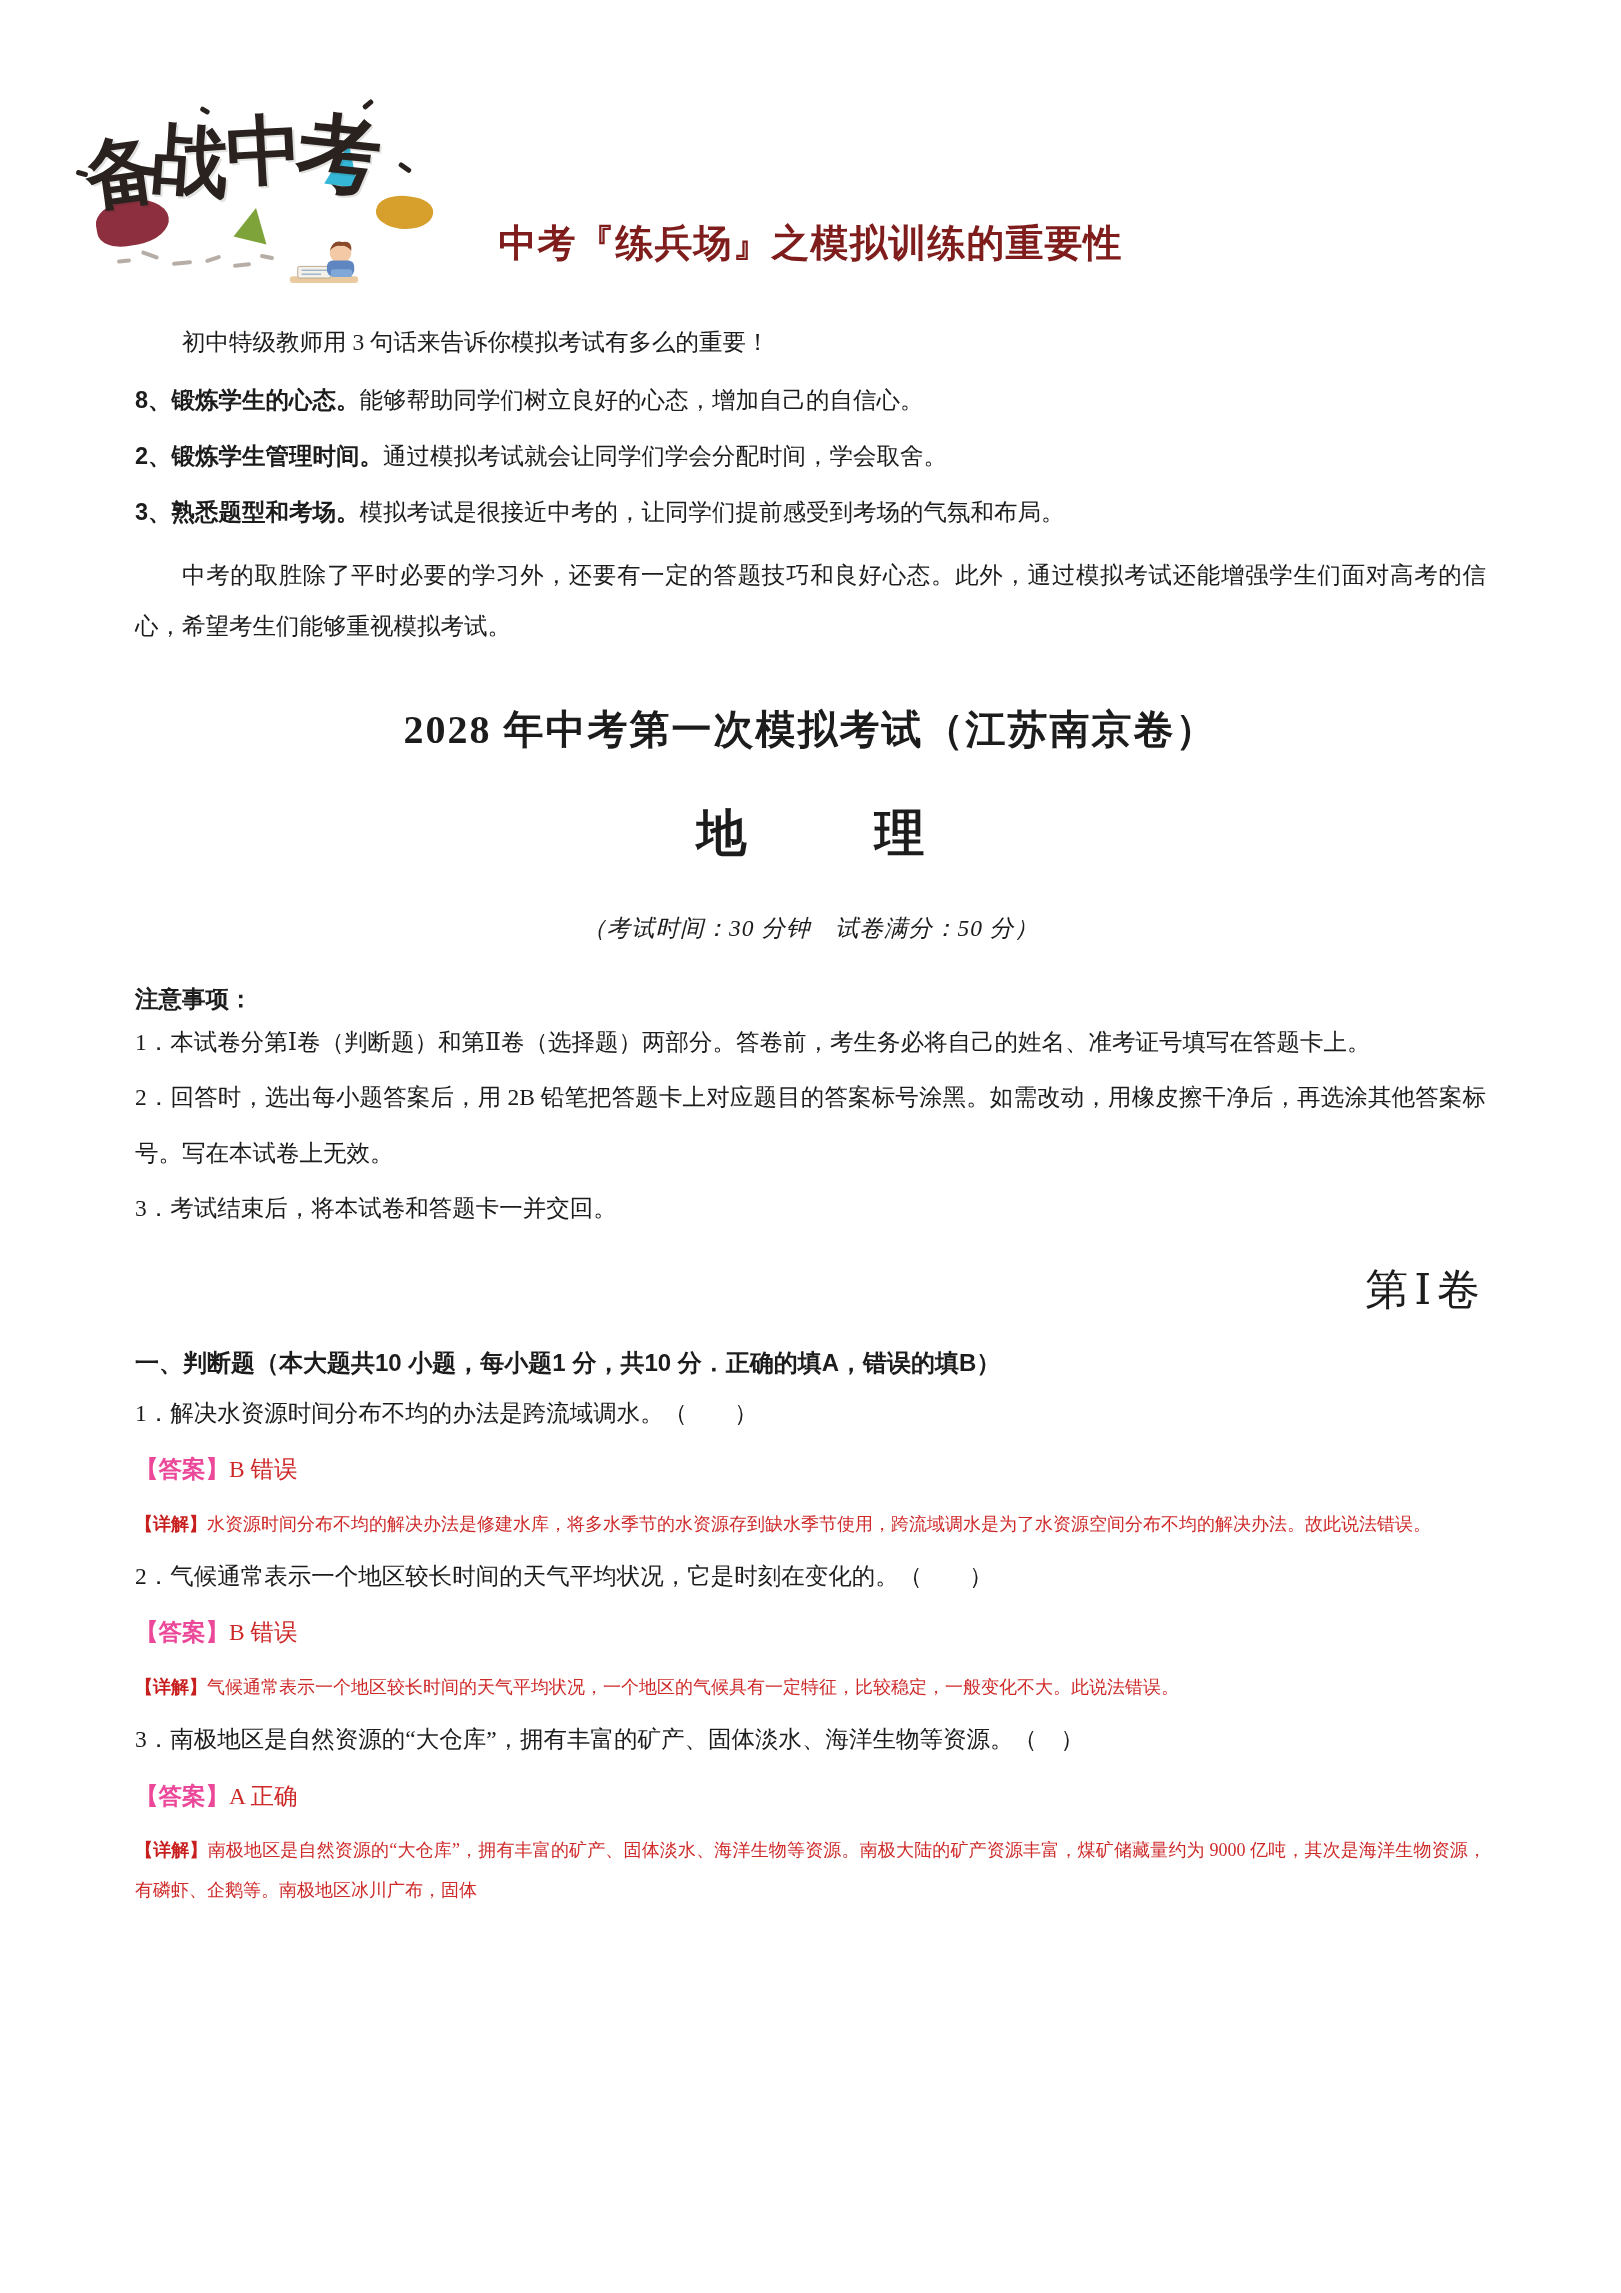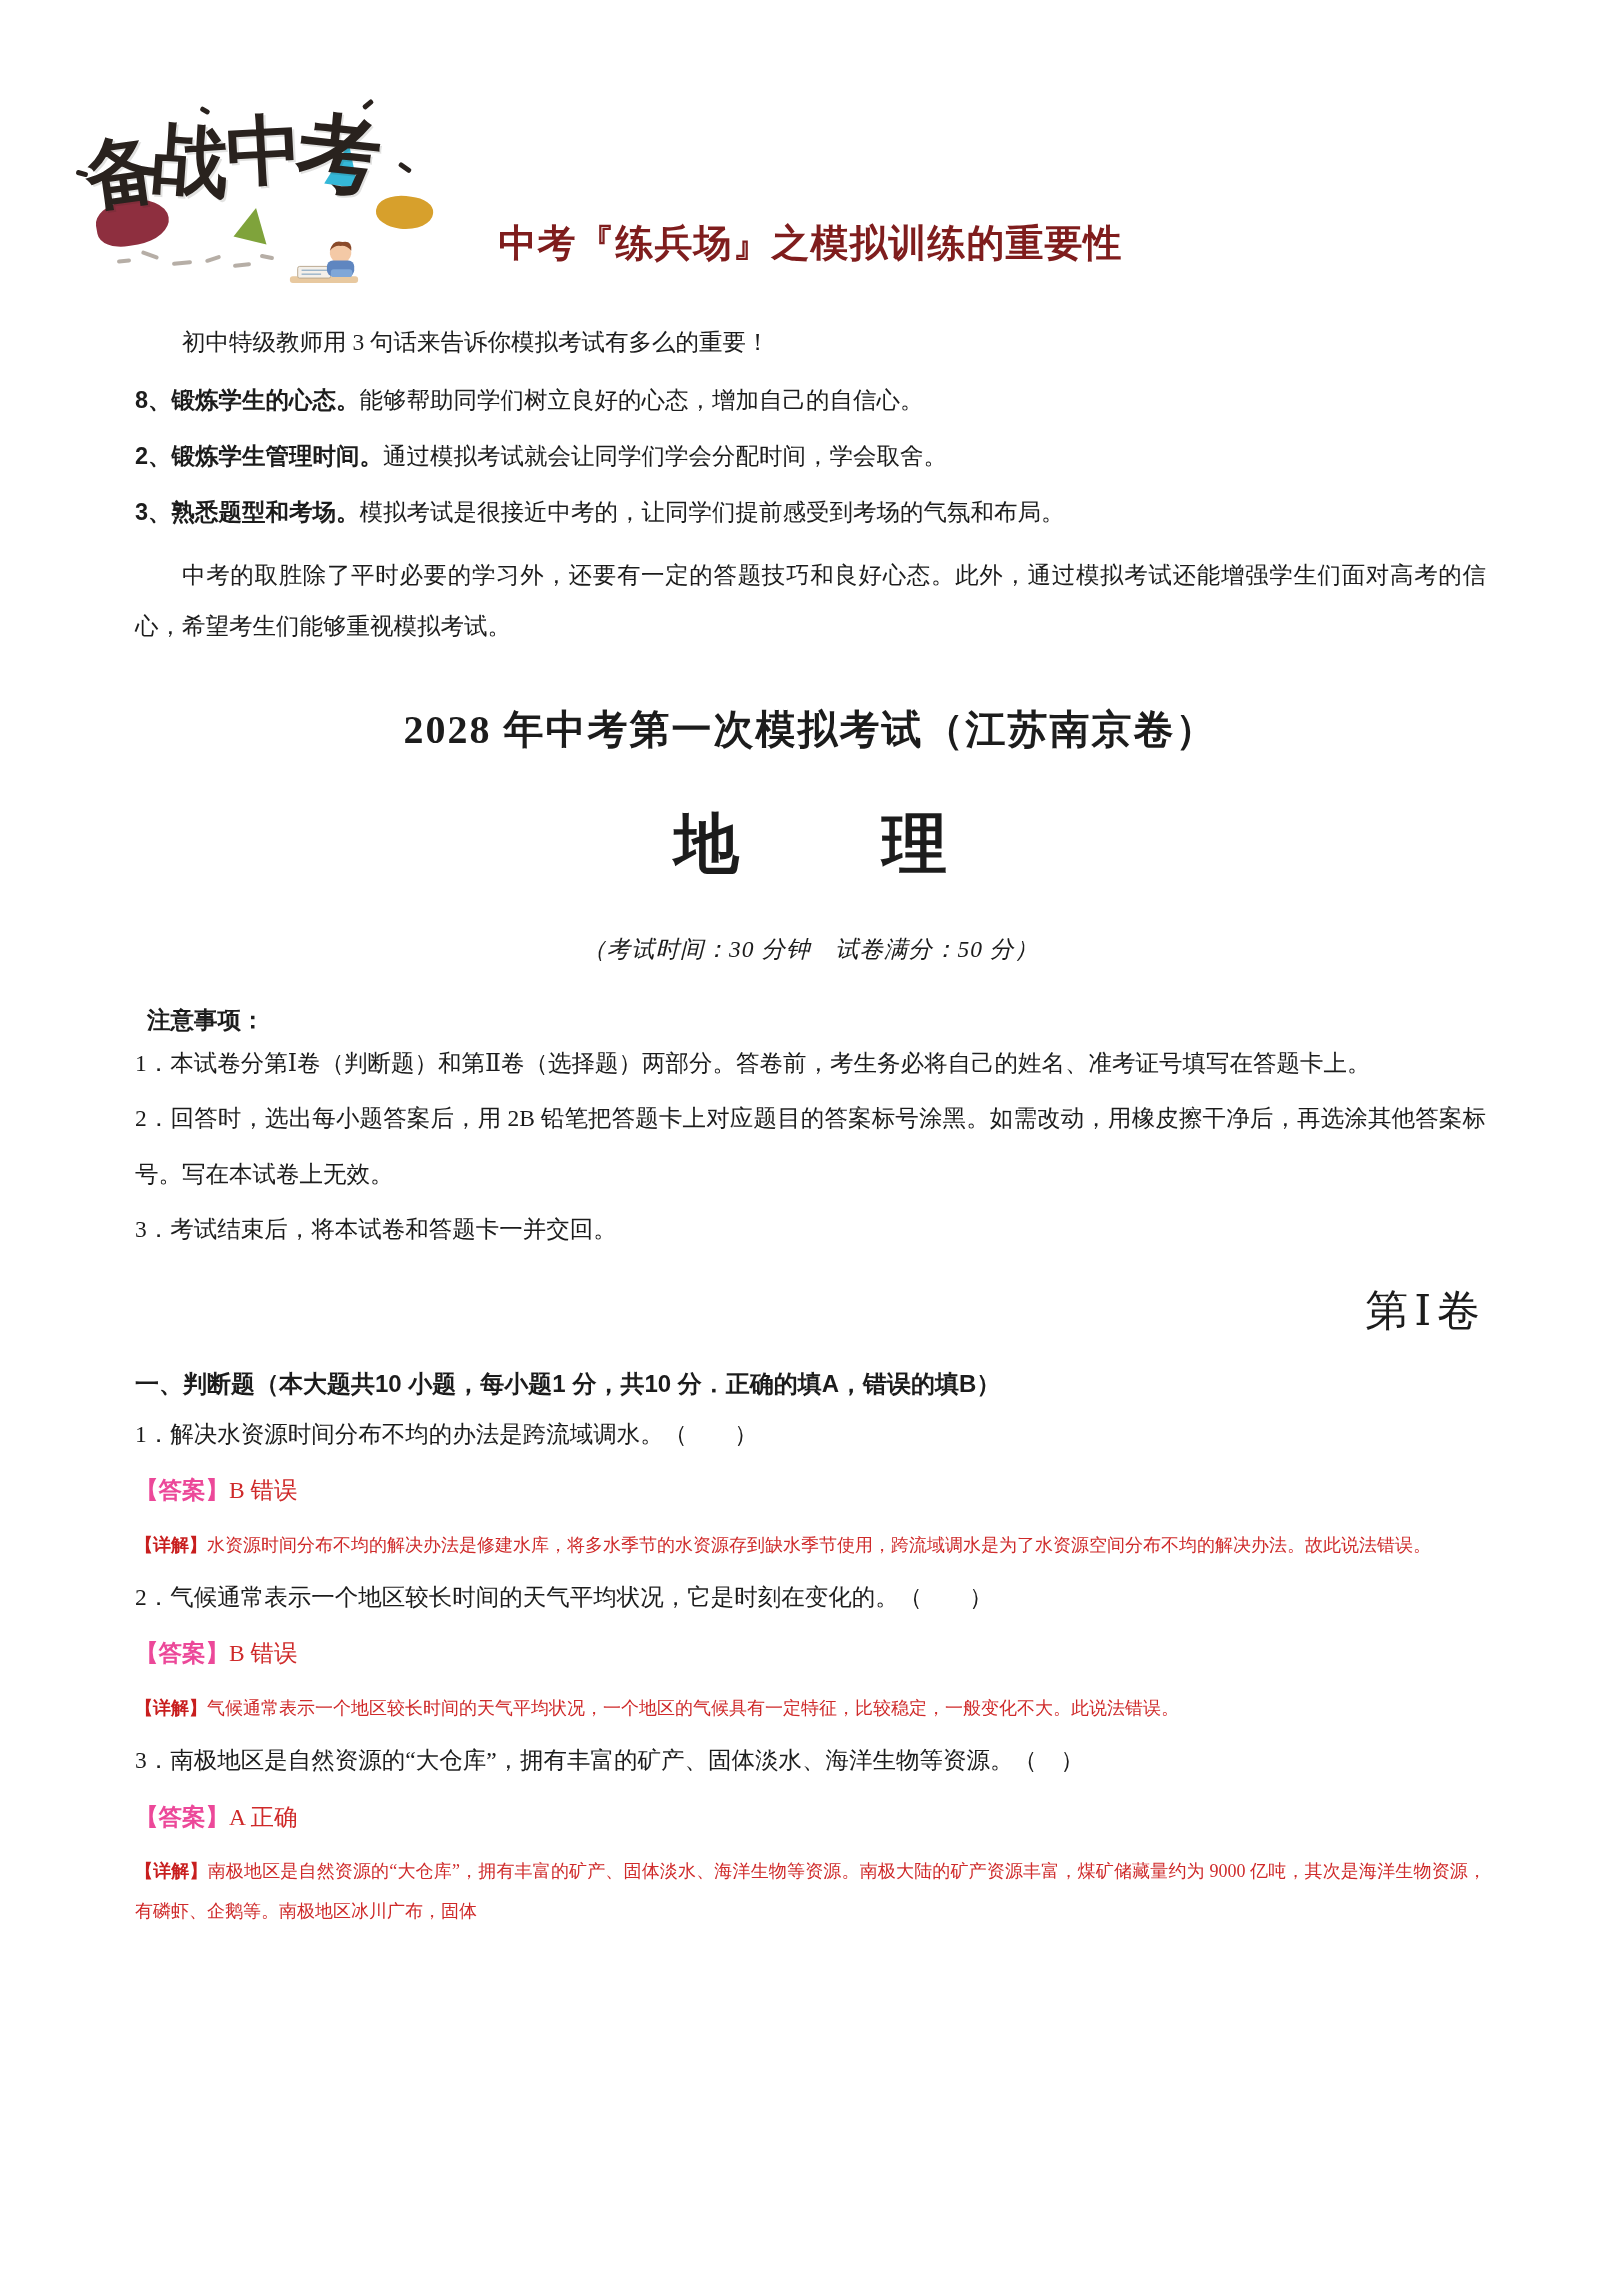--- a/index.html
+++ b/index.html
@@ -58,30 +58,30 @@
   .intro-point { margin-bottom:19.6px; text-align:justify; }
   .intro-point .pt-bold { font-family:"Liberation Sans","DejaVu Sans",sans-serif; font-weight:bold; }
   .intro-closing { text-indent:2em; text-align:justify; line-height:2.15; margin-top:2px; }
 
   .exam-title {
     margin-top:51px; text-align:center;
     font-weight:bold; font-size:40px; letter-spacing:2px;
   }
   .subject-title {
     margin-top:43px; text-align:center;
-    font-weight:bold; font-size:65px; letter-spacing:39px; text-indent:39px;
+    font-weight:bold; font-size:50px; letter-spacing:39px; text-indent:39px;
   }
   .exam-meta {
     margin-top:45px; text-align:center;
     font-style:italic; font-size:23.5px; letter-spacing:1px;
   }
   .notes-label {
     margin-top:39px;
     font-family:Liberation Mono, monospace;
-    font-weight:bold; font-size:23.5px;margin-left:12px;
+    font-weight:bold; font-size:23.5px;
   }
   .note { font-size:23.5px; line-height:2.35; text-align:justify; }
   .part-title {
     margin-top:25.5px; margin-bottom:25.5px;
     text-align:right; font-size:43px; letter-spacing:5.9px;
   }
   .section-title {
     font-family:"Liberation Sans","DejaVu Sans",sans-serif;
     font-weight:bold; font-size:24px; line-height:1.5; margin-bottom:9.8px;
   }

